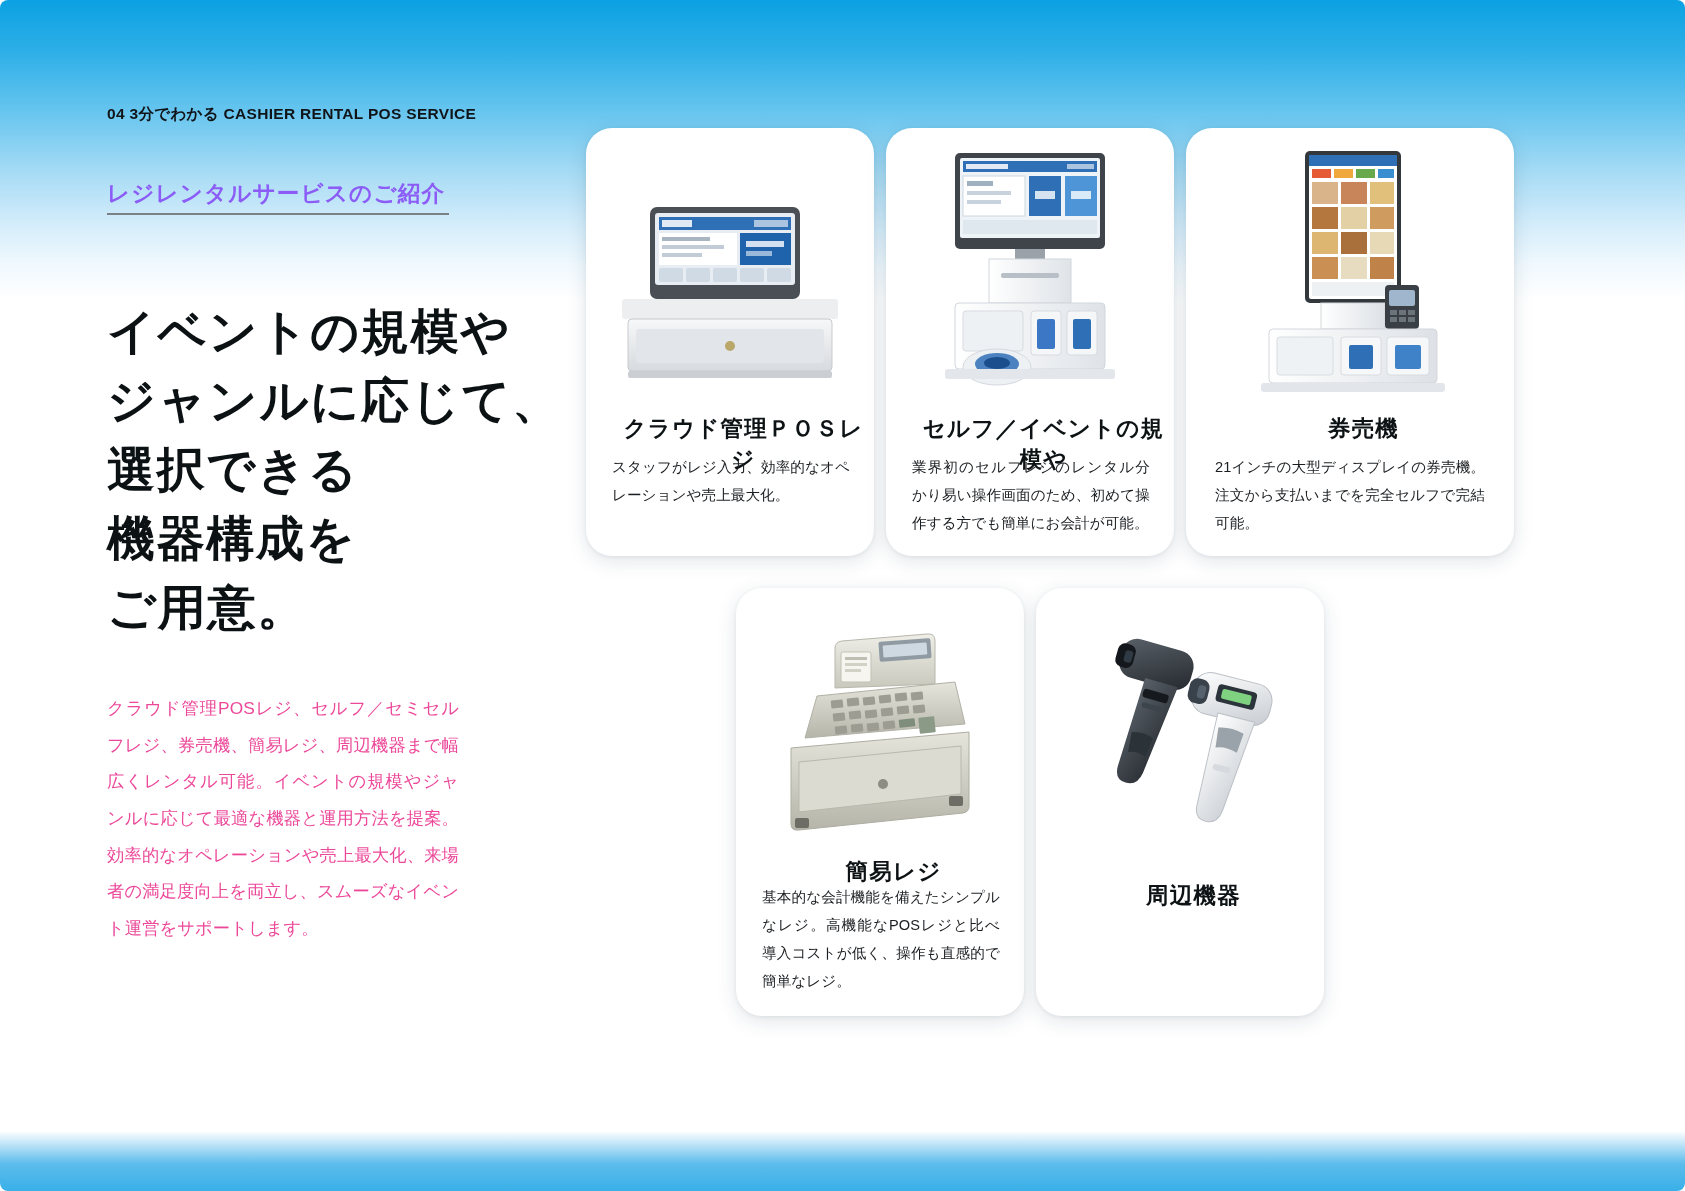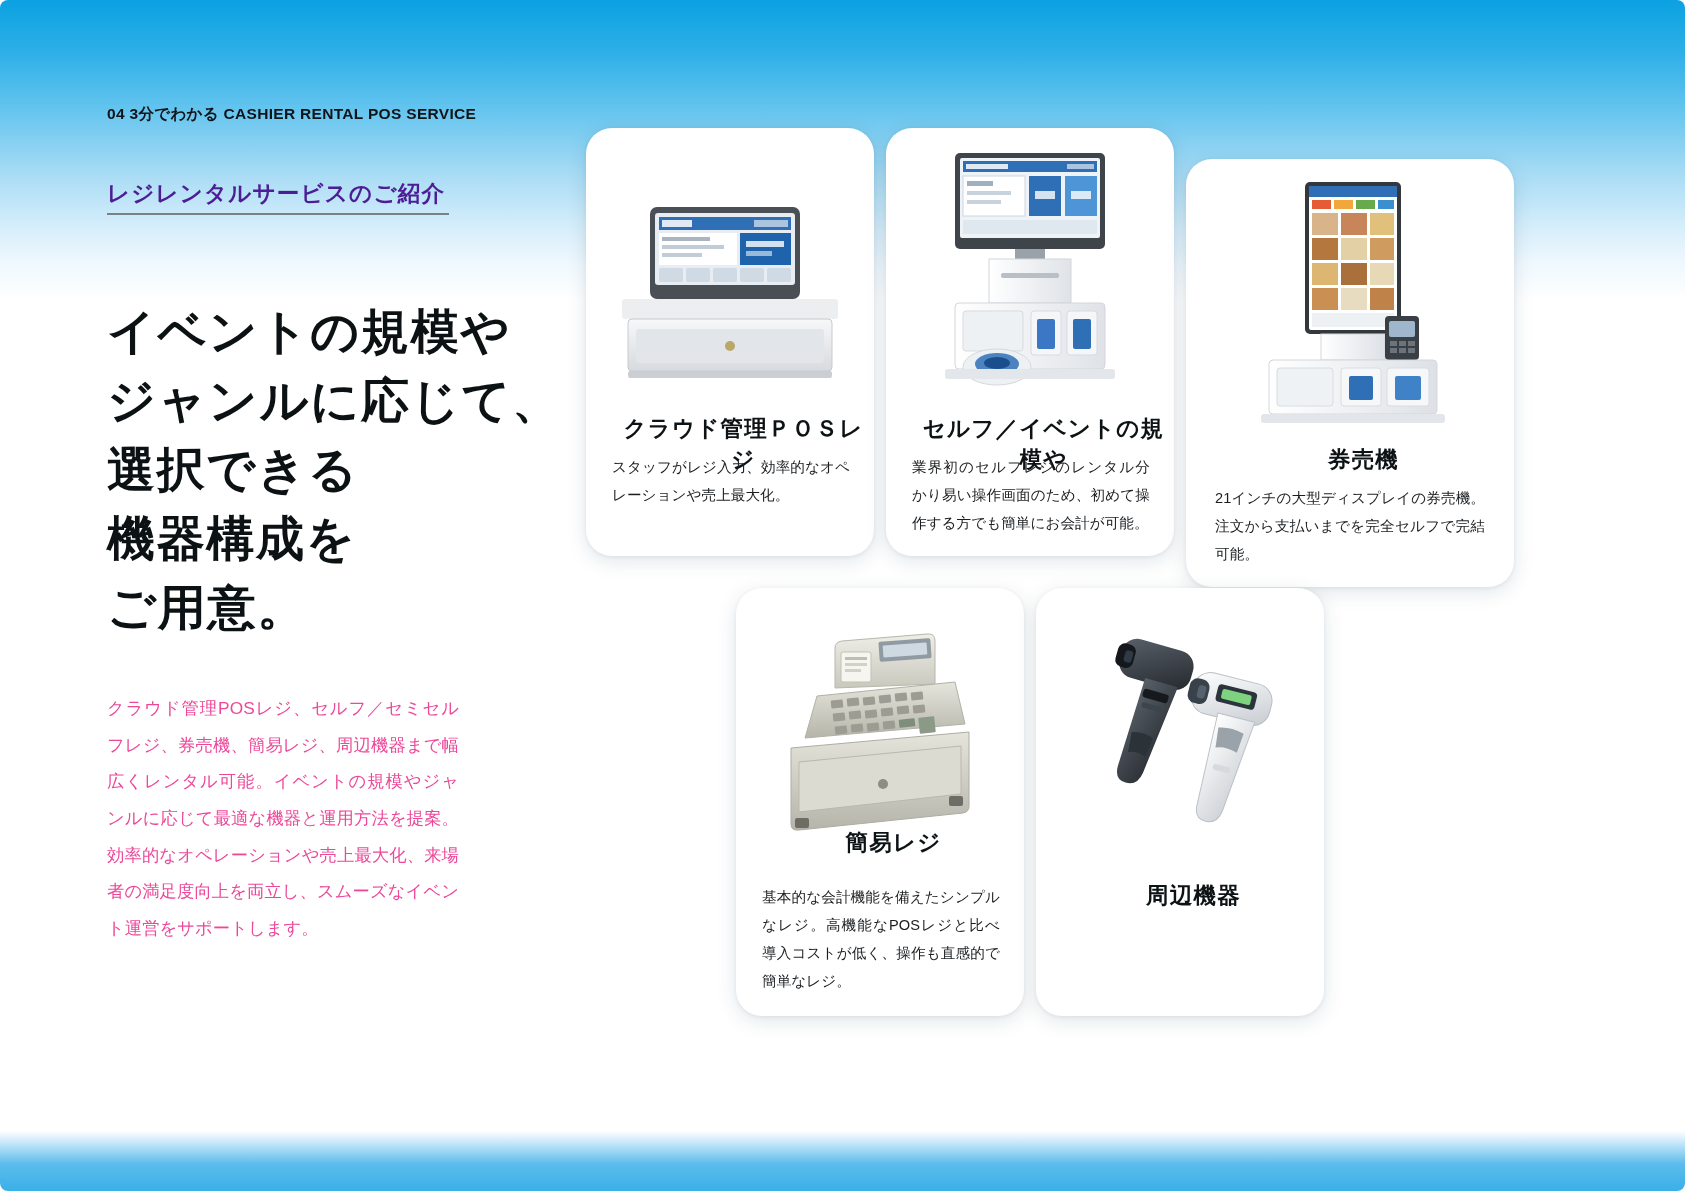--- a/index.html
+++ b/index.html
@@ -67,21 +67,21 @@
     color: #101418;
     white-space: nowrap;
   }
   .section-title {
     position: absolute;
     left: 0;
     top: 178px;
     font-size: 22.5px;
     font-weight: bold;
     letter-spacing: 0.055em;
-    color: #4c1d95;
+    color: #8b5cf6;
     white-space: nowrap;
   }
   .title-rule {
     position: absolute;
     left: 0;
     top: 213px;
     width: 342px;
     height: 2px;
     background: #7a8186;
   }
@@ -150,34 +150,34 @@
     line-height: 1.92;
     letter-spacing: 0.003em;
     color: #1b1e21;
     text-align: justify;
     text-justify: inter-character;
   }
 
   
   #card-0 { left: 586px;  top: 128px; width: 288px; height: 428px; }
   #card-1 { left: 886px;  top: 128px; width: 288px; height: 428px; }
-  #card-2 { left: 1186px; top: 128px; width: 328px; height: 428px; margin-top: 31px; }
+  #card-2 { left: 1186px; top: 128px; width: 328px; height: 428px; }
   #card-3 { left: 736px;  top: 588px; width: 288px; height: 428px; }
   #card-4 { left: 1036px; top: 588px; width: 288px; height: 428px; }
 
   #card-0 .card-media { top: 62px; height: 210px; }
   #card-1 .card-media { top: 20px; height: 250px; }
   #card-2 .card-media { top: 18px; height: 252px; }
   #card-3 .card-media { top: 38px; height: 230px; }
   #card-4 .card-media { top: 42px; height: 222px; }
 
   #card-0 .card-title { top: 285px; }
   #card-1 .card-title { top: 285px; }
   #card-2 .card-title { top: 285px; }
-  #card-3 .card-title { top: 239px; }
+  #card-3 .card-title { top: 268px; }
   #card-4 .card-title { top: 255px; margin-top: 37px; }
 
   #card-0 .card-desc { left: 26px; width: 238px; top: 325px; }
   #card-1 .card-desc { left: 26px; width: 238px; top: 325px; }
   #card-2 .card-desc { left: 29px; width: 270px; top: 325px; }
   #card-3 .card-desc { left: 26px; width: 238px; top: 295px; }
   #card-4 .card-desc { left: 26px; width: 238px; top: 295px; }
 
   
   .art { display: block; }

